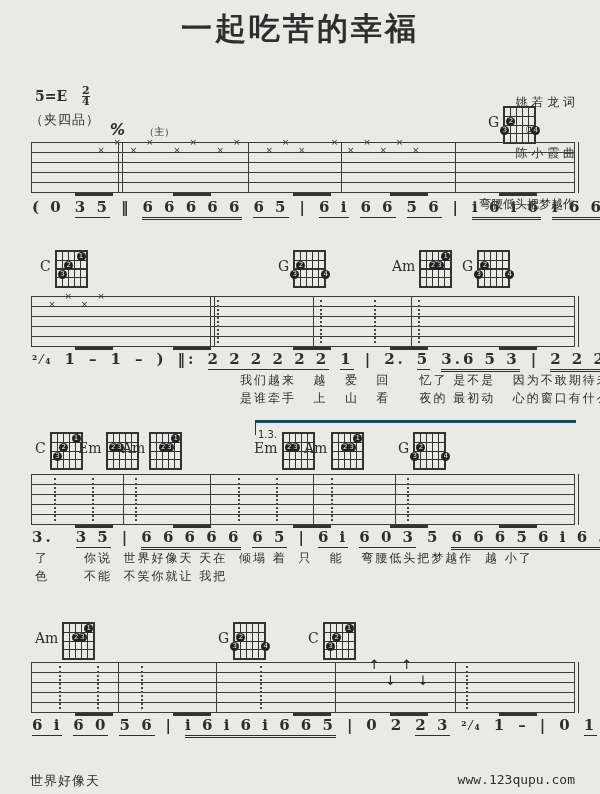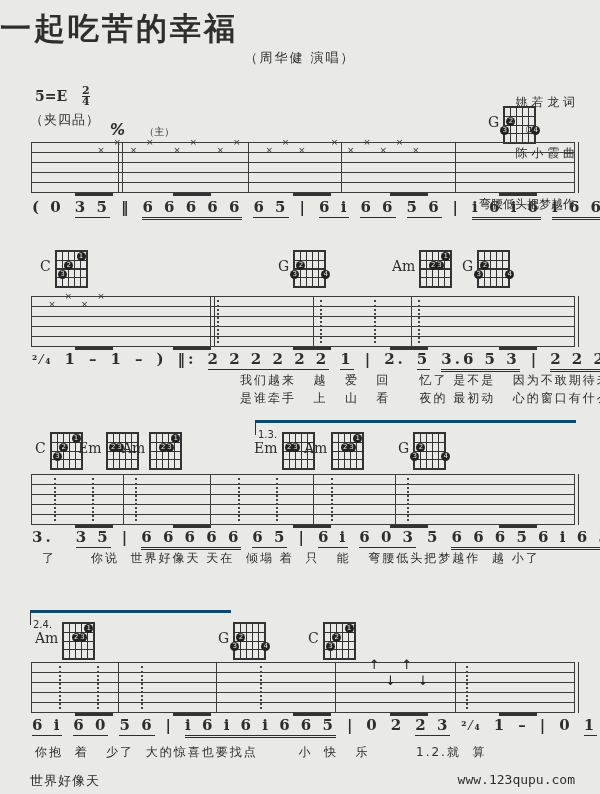--- a/index.html
+++ b/index.html
@@ -1,20 +1,20 @@
 <!DOCTYPE html>
 <html><head>
 <meta charset="utf-8">
 <style>
   html,body{margin:0;padding:0;background:#cfcfcf;}
   .sheet{position:relative;width:600px;height:794px;margin:0 auto;
          background:#e9e9e6;color:#2e2e2e;overflow:hidden;
          font-family:"DejaVu Sans",sans-serif;}
   .abs{position:absolute;}
-  .title{top:8px;left:0;width:100%;text-align:left;font-size:31px;font-weight:bold;
+  .title{top:8px;left:0;width:100%;text-align:center;font-size:31px;font-weight:bold;
          letter-spacing:3px;font-family:"DejaVu Sans",sans-serif;}
   .subtitle{top:49px;left:0;width:100%;text-align:center;font-size:13px;letter-spacing:2px;}
   .credits{top:60px;right:25px;text-align:right;font-size:12px;line-height:17px;white-space:pre;}
   .keysig{top:86px;left:35px;font-size:14px;font-weight:bold;font-family:"DejaVu Serif",serif;}
   .timesig{display:inline-block;vertical-align:middle;margin-left:10px;text-align:center;
            font-size:11px;line-height:10px;font-weight:bold;}
   .timesig .tsB{border-top:1px solid #2e2e2e;}
   .capo{top:111px;left:30px;font-size:13px;letter-spacing:1px;}
   .segno{font-size:15px;font-weight:bold;font-style:italic;}
   .segnote{font-size:10px;margin-left:14px;}
@@ -56,21 +56,20 @@
   .foot-site{top:772px;left:30px;font-size:13px;letter-spacing:1px;}
   .foot-url{top:772px;right:25px;font-size:13px;font-family:"DejaVu Sans Mono",monospace;
             color:#2e2e2e;text-decoration:none;}
 </style>
 </head>
 <body>
 
 <div class="sheet">
 
   <div class="abs title">一起吃苦的幸福</div>
-  <div class="abs subtitle">（周华健 演唱）</div>
   <div class="abs credits">
     <div>姚 若 龙 词</div>
     <div>陈 小 霞 曲</div>
     <div>弯腰低头把梦越作</div>
   </div>
   <div class="abs keysig">
     <span>5=E</span>
     <span class="timesig">
       <div class="tsT">2</div>
       <div class="tsB">4</div>
@@ -248,25 +247,23 @@
       <div class="squig" style="left: 45%;"></div>
       <div class="squig" style="left: 55%;"></div>
       <div class="squig" style="left: 69%;"></div>
       <div class="beam" style="left: 8%; width: 7%;"></div>
       <div class="beam" style="left: 26%; width: 7%;"></div>
       <div class="beam" style="left: 48%; width: 7%;"></div>
       <div class="beam" style="left: 66%; width: 7%;"></div>
       <div class="beam" style="left: 86%; width: 7%;"></div>
     </div>
   <div class="abs melody" style="top:528px;"><span class="seg u0">3.</span><span class="seg u0">  </span><span class="seg u1">3 5</span><span class="seg u0">|</span><span class="seg u2">6 6 6 6 6</span><span class="seg u1">6 5</span><span class="seg u0">|</span><span class="seg u1">6 i</span><span class="seg u1">6 0 3</span><span class="seg u0">5</span><span class="seg u2">6 6 6 5 6 i 6 5</span></div>
-  <div class="abs lyr" style="top:550px;left:42px;">了      你说  世界好像天 天在  倾塌 着  只   能   弯腰低头把梦越作  越 小了</div>
-
-  <div class="abs volta" style="top:610px;left:30px;width:200px;">
-    <span>2.4.</span>
-  </div>
+  <div class="abs lyr" style="top:550px;left:35px;">了      你说  世界好像天 天在  倾塌 着  只   能   弯腰低头把梦越作  越 小了</div>
+  <div class="abs lyr" style="top:568px;left:35px;">色      不能  不笑你就让 我把</div>
+
   <div class="abs" style="top:622px;left:32px;width:543px;height:40px;">
       <div class="chordbox" style="left: 3px;">
         <span class="chordname">Am</span>
         <div class="chordgrid">
           <div class="dot" style="left: 40%; top: 37.5%;">2</div>
           <div class="dot" style="left: 60%; top: 37.5%;">3</div>
           <div class="dot" style="left: 80%; top: 12.5%;">1</div>
         </div>
       </div>
       <div class="chordbox" style="left: 186px;">
@@ -302,18 +299,17 @@
       <div class="squig" style="left: 20%;"></div>
       <div class="squig" style="left: 42%;"></div>
       <div class="squig" style="left: 80%;"></div>
       <div class="beam" style="left: 8%; width: 7%;"></div>
       <div class="beam" style="left: 26%; width: 7%;"></div>
       <div class="beam" style="left: 48%; width: 7%;"></div>
       <div class="beam" style="left: 66%; width: 7%;"></div>
       <div class="beam" style="left: 86%; width: 7%;"></div>
     </div>
   <div class="abs melody" style="top:716px;"><span class="seg u1">6 i</span><span class="seg u1">6 0</span><span class="seg u1">5 6</span><span class="seg u0">|</span><span class="seg u2">i 6 i 6 i 6 6 5</span><span class="seg u0">|</span><span class="seg u0">0</span><span class="seg u0">2</span><span class="seg u1">2 3</span><span class="seg u0 fr">²⁄₄</span><span class="seg u0">1</span><span class="seg u0">–</span><span class="seg u0">|</span><span class="seg u0">0</span><span class="seg u1">1</span></div>
-  <div class="abs lyr" style="top:744px;left:35px;">你抱  着   少了  大的惊喜也要找点       小  快   乐        1.2.就  算</div>
 
   <div class="abs foot-site">世界好像天</div>
   <a class="abs foot-url" href="#">www.123qupu.com</a>
 
 </div>
 
 </body></html>

